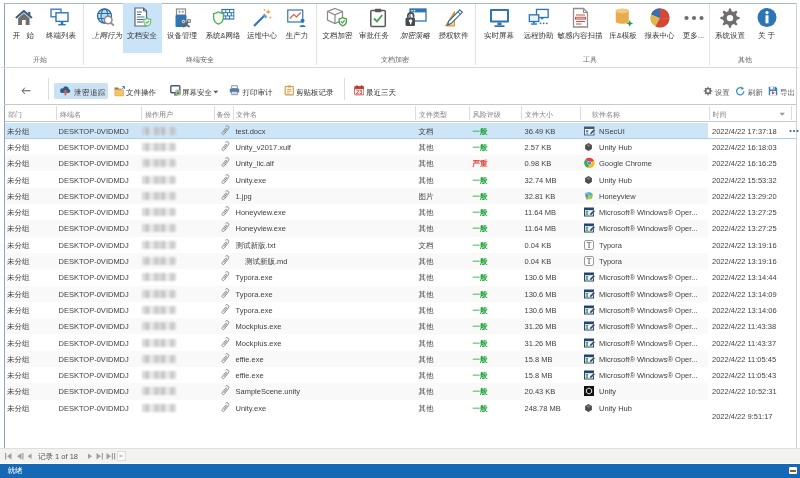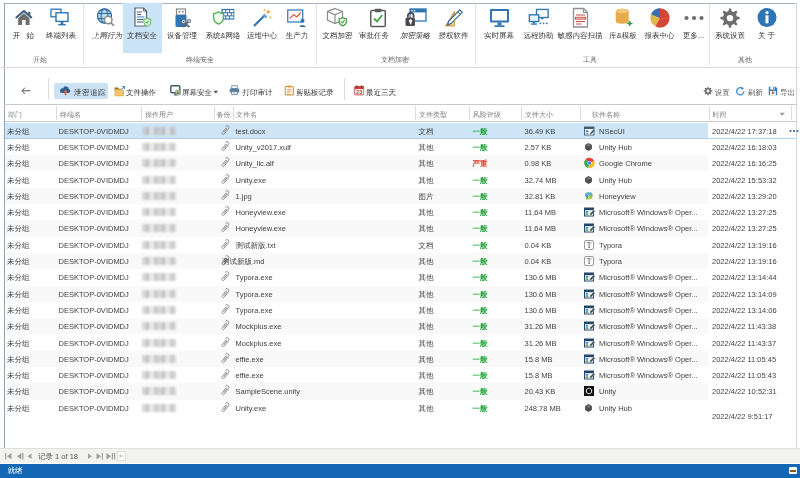--- a/index.html
+++ b/index.html
@@ -553,21 +553,21 @@
 </div>
 <div class="row" style="top:252.9px;background:#f9f9f9;">
 <div class="cell" style="left:2px;">未分组</div>
 <div class="cell" style="left:53.5px;">DESKTOP-0VIDMDJ</div>
 <div class="blur" style="left:137px;"></div>
 <div class="swi" style="left:213.5px;"><svg width="11" height="12" viewBox="0 0 11 12">
         <g transform="rotate(38 5.5 6)">
           <path d="M3.4 1.8 a1.9 1.9 0 0 1 3.8 0 L7.2 8.6 a1.25 1.25 0 0 1 -2.5 0 L4.7 3.2 a0.65 0.65 0 0 1 1.3 0 L6 7.8" fill="none" stroke="#8d8d8d" stroke-width="0.9"></path>
         </g>
       </svg></div>
-<div class="cell" style="left:217px;">测试新版.md</div>
+<div class="cell" style="left:240px;">测试新版.md</div>
 <div class="cell" style="left:413.5px;">其他</div>
 <div class="cell" style="left:467.5px;color:#1ba337;font-weight:bold;">一般</div>
 <div class="cell" style="left:519.5px;">0.04 KB</div>
 <div class="swi" style="left:578.5px;"><svg width="10" height="10" viewBox="0 0 10 10">
         <rect x="0.5" y="0.5" width="9" height="9" rx="1.5" fill="#fff" stroke="#9a9a9a"></rect>
         <text x="5" y="7.6" font-family="Liberation Serif,serif" font-size="7.5" fill="#333" text-anchor="middle">T</text>
       </svg></div>
 <div class="cell" style="left:594px;">Typora</div>
 <div class="cell" style="left:707px;">2022/4/22 13:19:16</div>
 </div>

